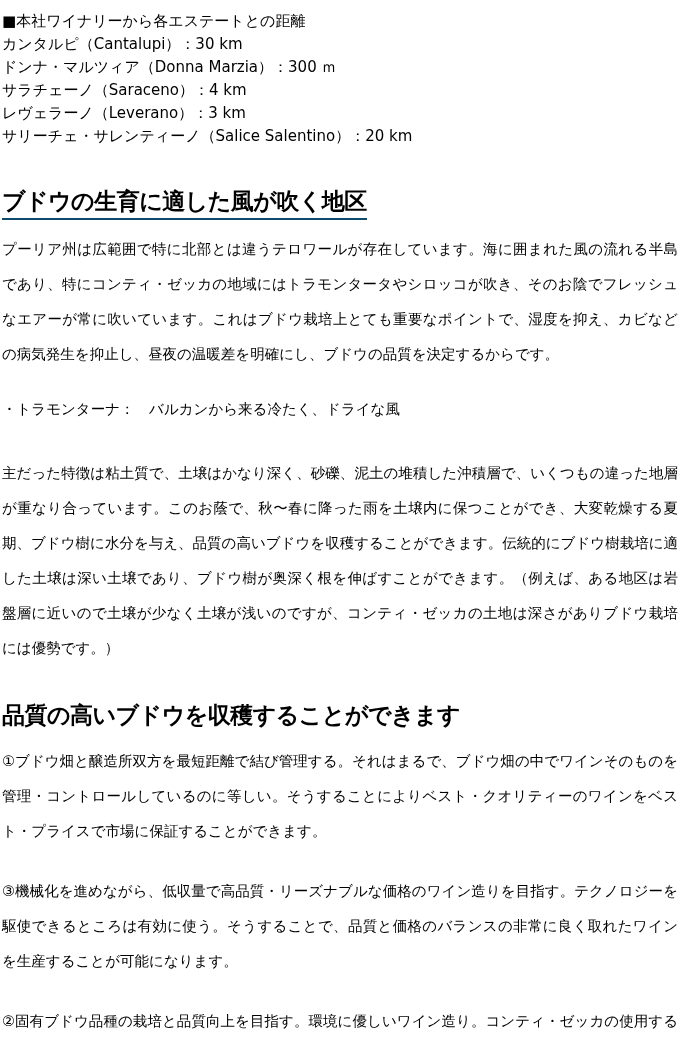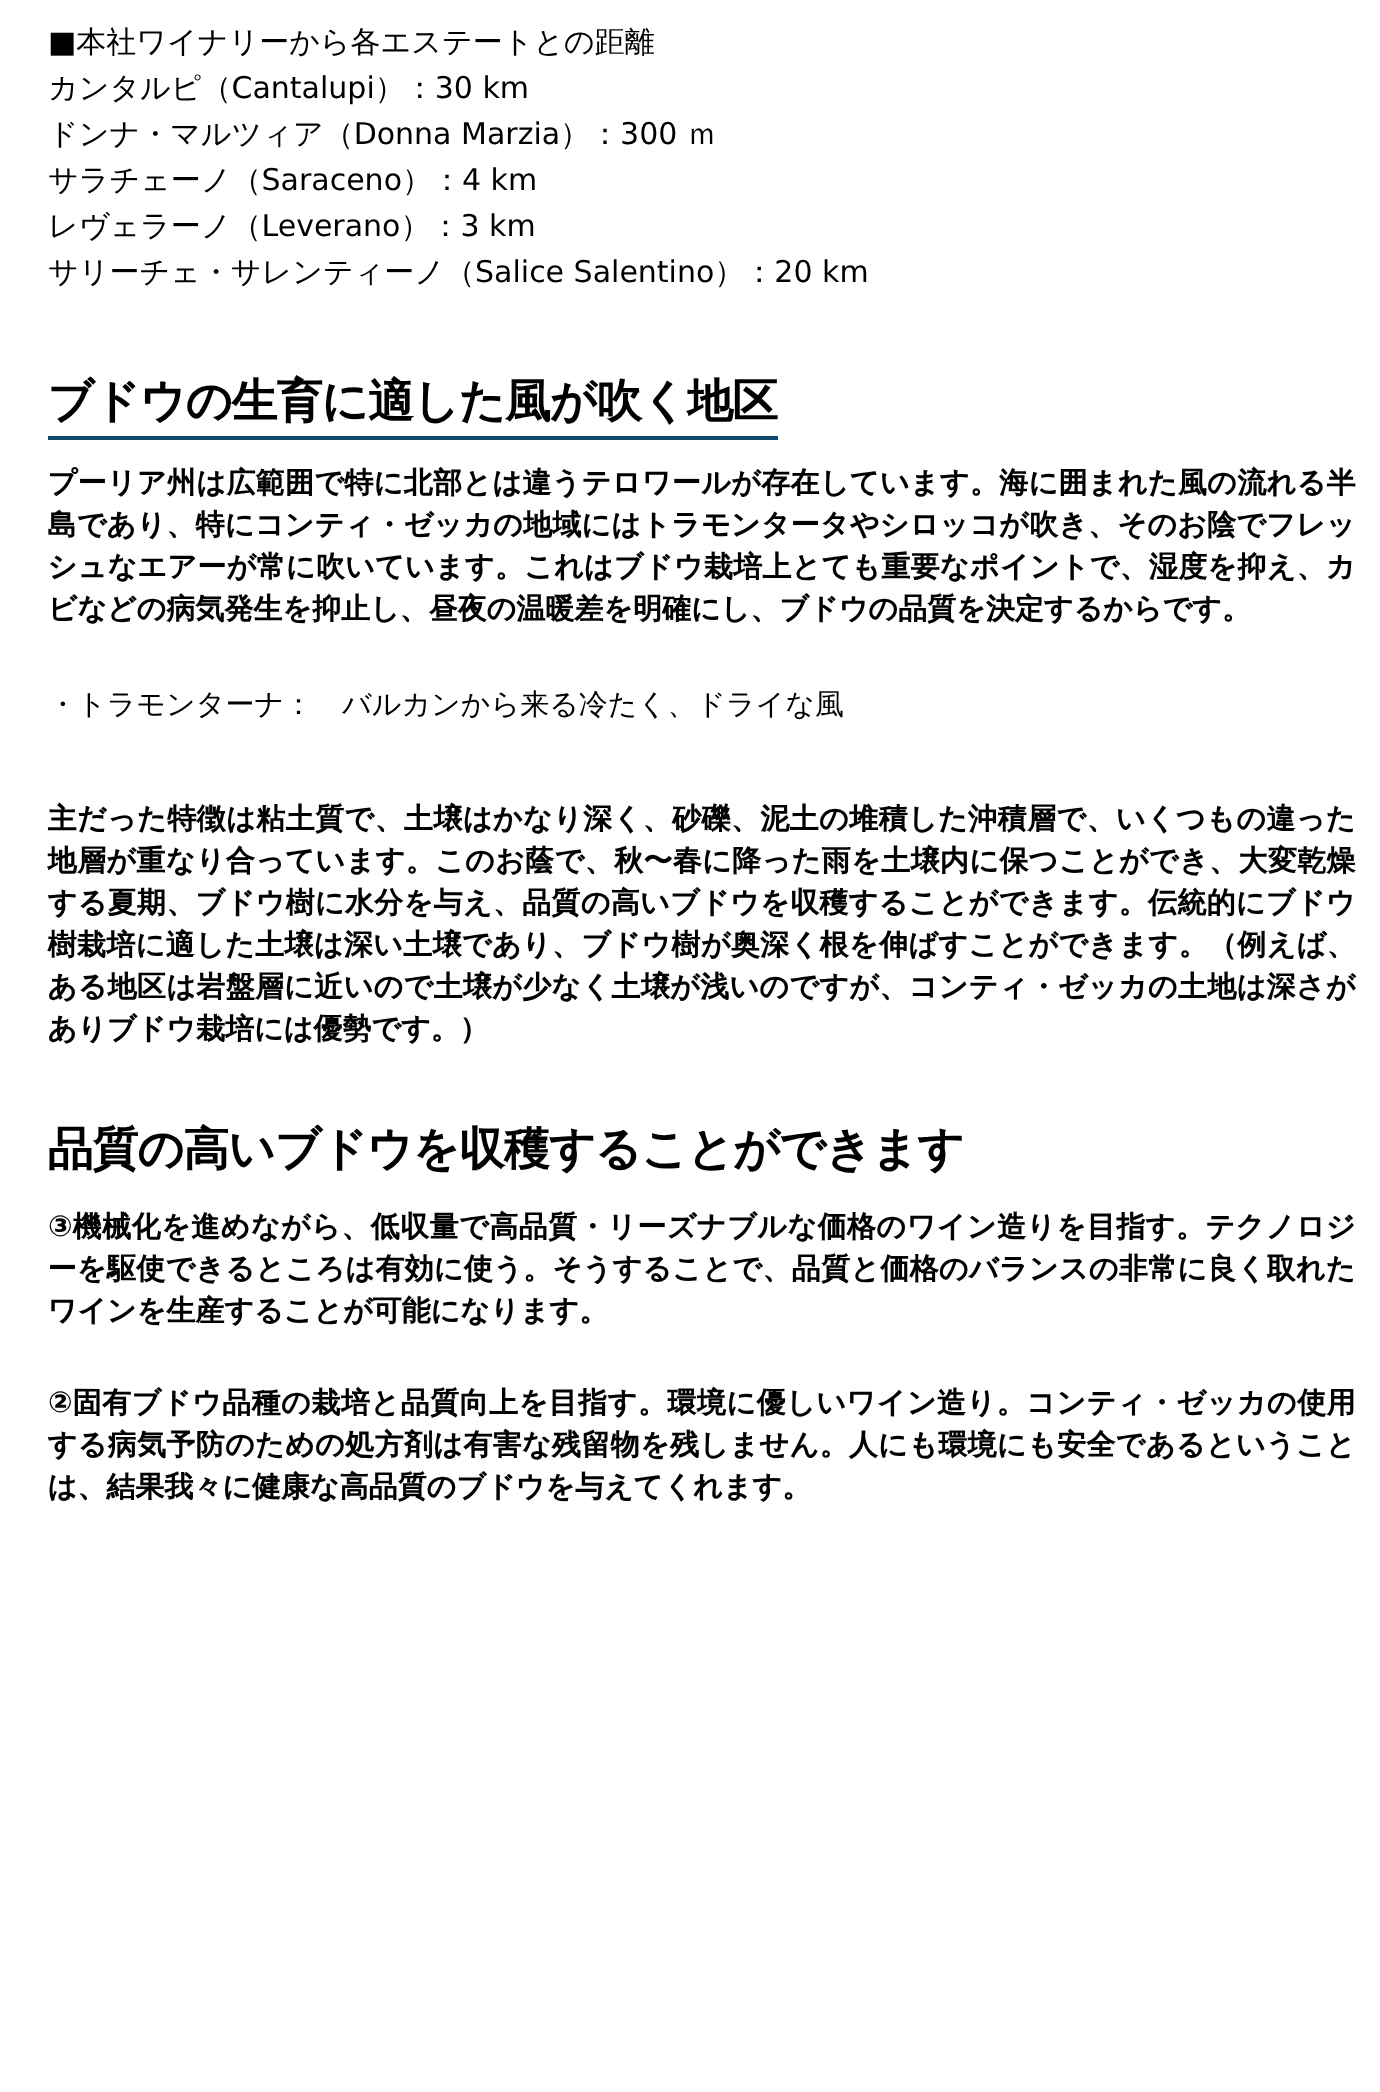--- a/index.html
+++ b/index.html
@@ -11,21 +11,21 @@
     width: 690px;
     height: 1046px;
     font-family: "DejaVu Sans", "Liberation Sans", sans-serif;
     color: #000000;
     overflow: hidden;
   }
   .page {
     width: 690px;
     height: 1046px;
     box-sizing: border-box;
-    padding: 10px 12px 0 24px;
+    padding: 10px 12px 0 2px;
     position: relative;
   }
   .intro-head {
     font-size: 15px;
     line-height: 23px;
     white-space: nowrap;
     letter-spacing: 0px;
   }
   .intro-line {
     font-size: 15px;
@@ -46,26 +46,25 @@
     letter-spacing: -0.5px;
   }
   h2.section-title.plain {
     border-bottom: none;
   }
   .title-wrap {
     margin-bottom: 12px;
   }
   p.body-text {
     font-size: 14.5px;
-    line-height: 21px;
+    line-height: 35px;
     margin: 0 0 0 0;
     text-align: justify;
     text-justify: inter-character;
     letter-spacing: 0px;
-    font-weight: bold;
   }
   p.body-text + p.body-text {
     margin-top: 25px;
   }
   .bullets {
     margin-top: 25px;
   }
   .bullet-line {
     font-size: 14.5px;
     line-height: 25px;
@@ -106,17 +105,18 @@
   <div class="section">
     <p class="body-text">主だった特徴は粘土質で、土壌はかなり深く、砂礫、泥土の堆積した沖積層で、いくつもの違った地層が重なり合っています。このお蔭で、秋〜春に降った雨を土壌内に保つことができ、大変乾燥する夏期、ブドウ樹に水分を与え、品質の高いブドウを収穫することができます。伝統的にブドウ樹栽培に適した土壌は深い土壌であり、ブドウ樹が奥深く根を伸ばすことができます。（例えば、ある地区は岩盤層に近いので土壌が少なく土壌が浅いのですが、コンティ・ゼッカの土地は深さがありブドウ栽培には優勢です。）</p>
   </div>
 
   <div class="gap-3"></div>
 
   <div class="section">
     <div class="title-wrap">
       <h2 class="section-title plain">品質の高いブドウを収穫することができます</h2>
     </div>
+    <p class="body-text">①ブドウ畑と醸造所双方を最短距離で結び管理する。それはまるで、ブドウ畑の中でワインそのものを管理・コントロールしているのに等しい。そうすることによりベスト・クオリティーのワインをベスト・プライスで市場に保証することができます。</p>
     <p class="body-text">③機械化を進めながら、低収量で高品質・リーズナブルな価格のワイン造りを目指す。テクノロジーを駆使できるところは有効に使う。そうすることで、品質と価格のバランスの非常に良く取れたワインを生産することが可能になります。</p>
     <p class="body-text">②固有ブドウ品種の栽培と品質向上を目指す。環境に優しいワイン造り。コンティ・ゼッカの使用する病気予防のための処方剤は有害な残留物を残しません。人にも環境にも安全であるということは、結果我々に健康な高品質のブドウを与えてくれます。</p>
   </div>
 
 </div>
 
 </body></html>

